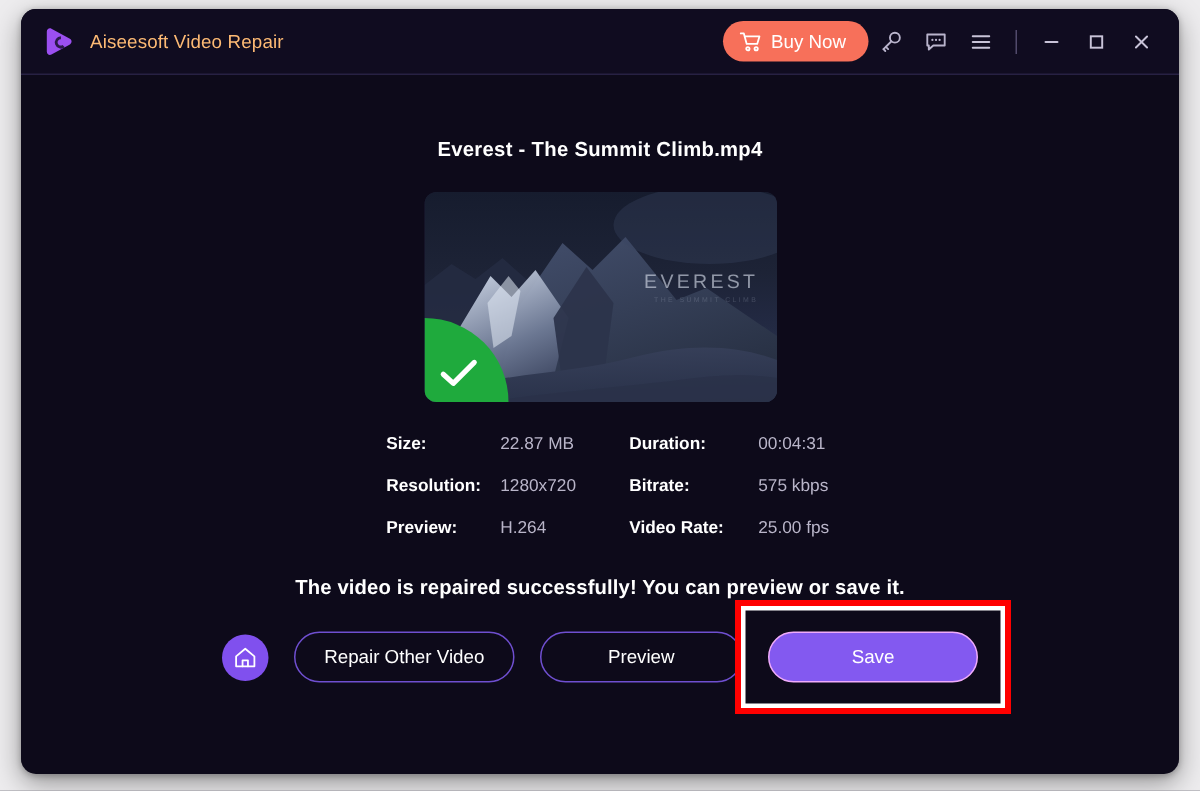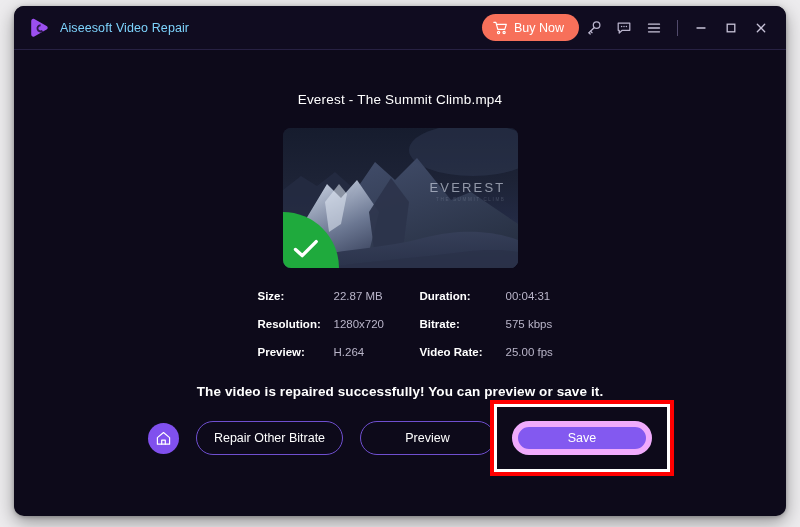--- a/index.html
+++ b/index.html
@@ -38,21 +38,21 @@
     height: 44px;
     background: #100c20;
     border-bottom: 1px solid #272143;
     display: flex;
     align-items: center;
     padding: 0 10px 0 14px;
   }
   .brand { display: flex; align-items: center; gap: 10px; }
   .logo { width: 22px; height: 22px; display: block; }
   .app-title {
-    color: #7dd3fc;
+    color: #fdba74;
     font-size: 12.5px;
     letter-spacing: .1px;
     white-space: nowrap;
   }
   .tb-right {
     margin-left: auto;
     display: flex;
     align-items: center;
     gap: 0px;
   }
@@ -98,21 +98,21 @@
     height: 465px;
     display: flex;
     flex-direction: column;
     align-items: center;
     padding-top: 42px;
   }
 
   .file-title {
     color: #ffffff;
     font-size: 13.5px;
-    font-weight: normal;
+    font-weight: bold;
     letter-spacing: .2px;
   }
 
   
   .thumb-wrap {
     position: relative;
     margin-top: 21px;
     width: 235px;
     height: 140px;
     border-radius: 8px;
@@ -214,21 +214,21 @@
     padding: 0 26px;
     white-space: nowrap;
   }
   .pill.w1 { width: 147px; padding: 0; }
   .pill.w2 { width: 135px; padding: 0; }
 
   .save-slot { position: relative; width: 140px; height: 34px; }
   .pill.save {
     width: 140px; height: 34px; padding: 0;
     background: #8359f0;
-    border: 6px solid #f0abfc;
+    border: 1px solid #f0abfc;
     color: #ffffff;
   }
 
   
   .annot {
     position: absolute;
     left: -22px;
     top: -21px;
     width: 184px;
     height: 76px;
@@ -398,21 +398,21 @@
 
         <button class="home-btn">
           <span>
             <svg width="17" height="17" viewBox="0 0 17 17" fill="none" stroke="#ffffff" stroke-width="1.2" stroke-linecap="round" stroke-linejoin="round" xmlns="http://www.w3.org/2000/svg">
               <path d="M2.4 7.6 L8.5 2.5 L14.6 7.6 V14.2 H2.4 Z"></path>
               <path d="M6.7 14.2 V10.2 h3.6 v4.0"></path>
             </svg>
           </span>
         </button>
 
-        <button class="pill w1">Repair Other Bitrate</button>
+        <button class="pill w1">Repair Other Video</button>
 
         <button class="pill w2">Preview</button>
 
         <div class="save-slot">
           <button class="pill save">Save</button>
           <div class="annot"></div>
         </div>
 
       </div>
 

